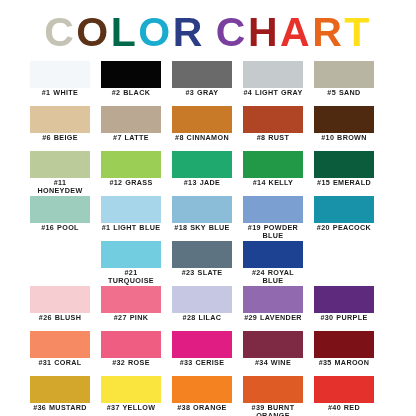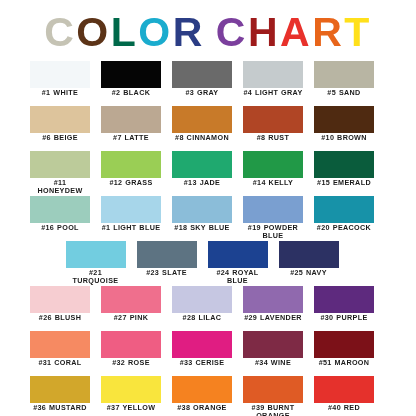--- a/index.html
+++ b/index.html
@@ -194,24 +194,20 @@
           <span class="swatch-label">#21 TURQUOISE</span>
         </div>
         <div class="swatch-cell">
           <span class="swatch-chip" style="background-color: rgb(93, 115, 130);"></span>
           <span class="swatch-label">#23 SLATE</span>
         </div>
         <div class="swatch-cell">
           <span class="swatch-chip" style="background-color: rgb(28, 66, 145);"></span>
           <span class="swatch-label">#24 ROYAL BLUE</span>
         </div>
-        <div class="swatch-cell">
-          <span class="swatch-chip" style="background-color: rgb(44, 49, 99);"></span>
-          <span class="swatch-label">#25 NAVY</span>
-        </div>
       </div>
       <div class="swatch-row">
         <div class="swatch-cell">
           <span class="swatch-chip" style="background-color: rgb(246, 205, 209);"></span>
           <span class="swatch-label">#26 BLUSH</span>
         </div>
         <div class="swatch-cell">
           <span class="swatch-chip" style="background-color: rgb(239, 111, 141);"></span>
           <span class="swatch-label">#27 PINK</span>
         </div>
@@ -240,21 +236,21 @@
         <div class="swatch-cell">
           <span class="swatch-chip" style="background-color: rgb(224, 29, 130);"></span>
           <span class="swatch-label">#33 CERISE</span>
         </div>
         <div class="swatch-cell">
           <span class="swatch-chip" style="background-color: rgb(126, 42, 69);"></span>
           <span class="swatch-label">#34 WINE</span>
         </div>
         <div class="swatch-cell">
           <span class="swatch-chip" style="background-color: rgb(124, 17, 24);"></span>
-          <span class="swatch-label">#51 MAROON</span>
+          <span class="swatch-label">#35 MAROON</span>
         </div>
       </div>
       <div class="swatch-row">
         <div class="swatch-cell">
           <span class="swatch-chip" style="background-color: rgb(210, 167, 43);"></span>
           <span class="swatch-label">#36 MUSTARD</span>
         </div>
         <div class="swatch-cell">
           <span class="swatch-chip" style="background-color: rgb(249, 229, 61);"></span>
           <span class="swatch-label">#37 YELLOW</span>

